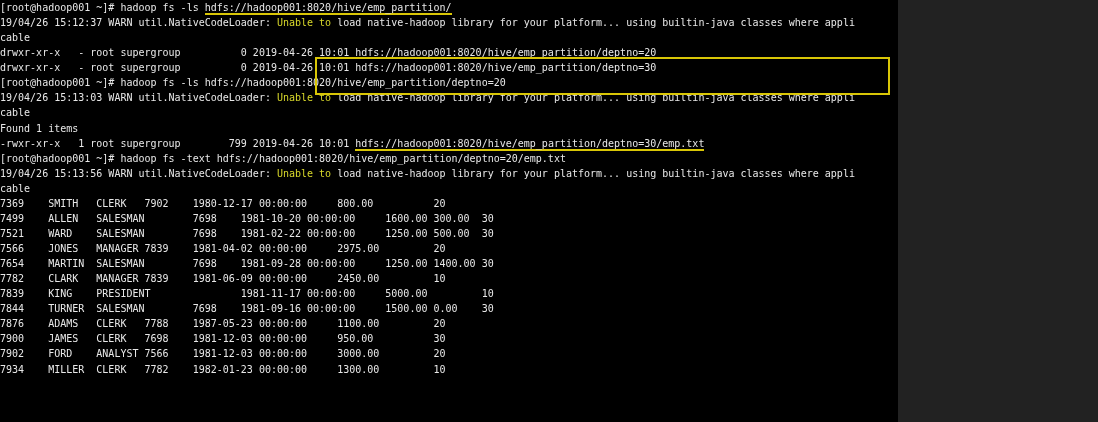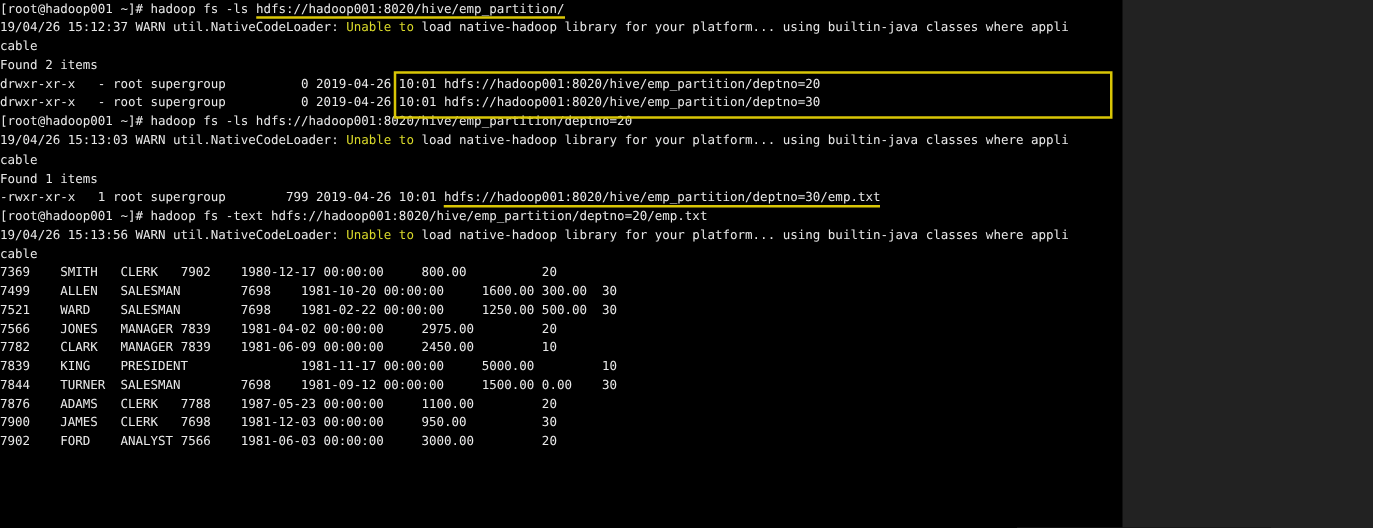--- a/index.html
+++ b/index.html
@@ -38,36 +38,37 @@
   }
 </style>
 </head>
 <body>
 
 <div class="term">
   <div id="out">
       <div class="line"><span class="seg">[root@hadoop001 ~]# hadoop fs -ls </span><span class="seg ul">hdfs://hadoop001:8020/hive/emp_partition/</span></div>
       <div class="line"><span class="seg">19/04/26 15:12:37 WARN util.NativeCodeLoader: </span><span class="seg hl">Unable to</span><span class="seg"> load native-hadoop library for your platform... using builtin-java classes where appli</span></div>
       <div class="line"><span class="seg">cable</span></div>
-      <div class="line"><span class="seg">Found 2 items</span></div>
       <div class="line"><span class="seg">drwxr-xr-x   - root supergroup          0 2019-04-26 10:01 hdfs://hadoop001:8020/hive/emp_partition/deptno=20</span></div>
       <div class="line"><span class="seg">drwxr-xr-x   - root supergroup          0 2019-04-26 10:01 hdfs://hadoop001:8020/hive/emp_partition/deptno=30</span></div>
       <div class="line"><span class="seg">[root@hadoop001 ~]# hadoop fs -ls hdfs://hadoop001:8020/hive/emp_partition/deptno=20</span></div>
       <div class="line"><span class="seg">19/04/26 15:13:03 WARN util.NativeCodeLoader: </span><span class="seg hl">Unable to</span><span class="seg"> load native-hadoop library for your platform... using builtin-java classes where appli</span></div>
       <div class="line"><span class="seg">cable</span></div>
       <div class="line"><span class="seg">Found 1 items</span></div>
       <div class="line"><span class="seg">-rwxr-xr-x   1 root supergroup        799 2019-04-26 10:01 </span><span class="seg ul">hdfs://hadoop001:8020/hive/emp_partition/deptno=30/emp.txt</span></div>
       <div class="line"><span class="seg">[root@hadoop001 ~]# hadoop fs -text hdfs://hadoop001:8020/hive/emp_partition/deptno=20/emp.txt</span></div>
       <div class="line"><span class="seg">19/04/26 15:13:56 WARN util.NativeCodeLoader: </span><span class="seg hl">Unable to</span><span class="seg"> load native-hadoop library for your platform... using builtin-java classes where appli</span></div>
       <div class="line"><span class="seg">cable</span></div>
       <div class="line"><span class="seg">7369	SMITH	CLERK	7902	1980-12-17 00:00:00	800.00		20</span></div>
       <div class="line"><span class="seg">7499	ALLEN	SALESMAN	7698	1981-10-20 00:00:00	1600.00	300.00	30</span></div>
       <div class="line"><span class="seg">7521	WARD	SALESMAN	7698	1981-02-22 00:00:00	1250.00	500.00	30</span></div>
       <div class="line"><span class="seg">7566	JONES	MANAGER	7839	1981-04-02 00:00:00	2975.00		20</span></div>
+      <div class="line"><span class="seg">7654	MARTIN	SALESMAN	7698	1981-09-28 00:00:00	1250.00	1400.00	30</span></div>
       <div class="line"><span class="seg">7782	CLARK	MANAGER	7839	1981-06-09 00:00:00	2450.00		10</span></div>
       <div class="line"><span class="seg">7839	KING	PRESIDENT		1981-11-17 00:00:00	5000.00		10</span></div>
-      <div class="line"><span class="seg">7844	TURNER	SALESMAN	7698	1981-09-12 00:00:00	1500.00	0.00	30</span></div>
+      <div class="line"><span class="seg">7844	TURNER	SALESMAN	7698	1981-09-16 00:00:00	1500.00	0.00	30</span></div>
       <div class="line"><span class="seg">7876	ADAMS	CLERK	7788	1987-05-23 00:00:00	1100.00		20</span></div>
       <div class="line"><span class="seg">7900	JAMES	CLERK	7698	1981-12-03 00:00:00	950.00		30</span></div>
-      <div class="line"><span class="seg">7902	FORD	ANALYST	7566	1981-06-03 00:00:00	3000.00		20</span></div>
+      <div class="line"><span class="seg">7902	FORD	ANALYST	7566	1981-12-03 00:00:00	3000.00		20</span></div>
+      <div class="line"><span class="seg">7934	MILLER	CLERK	7782	1982-01-23 00:00:00	1300.00		10</span></div>
     </div>
   <div class="ann-box"></div>
 </div>
 
 </body></html>

